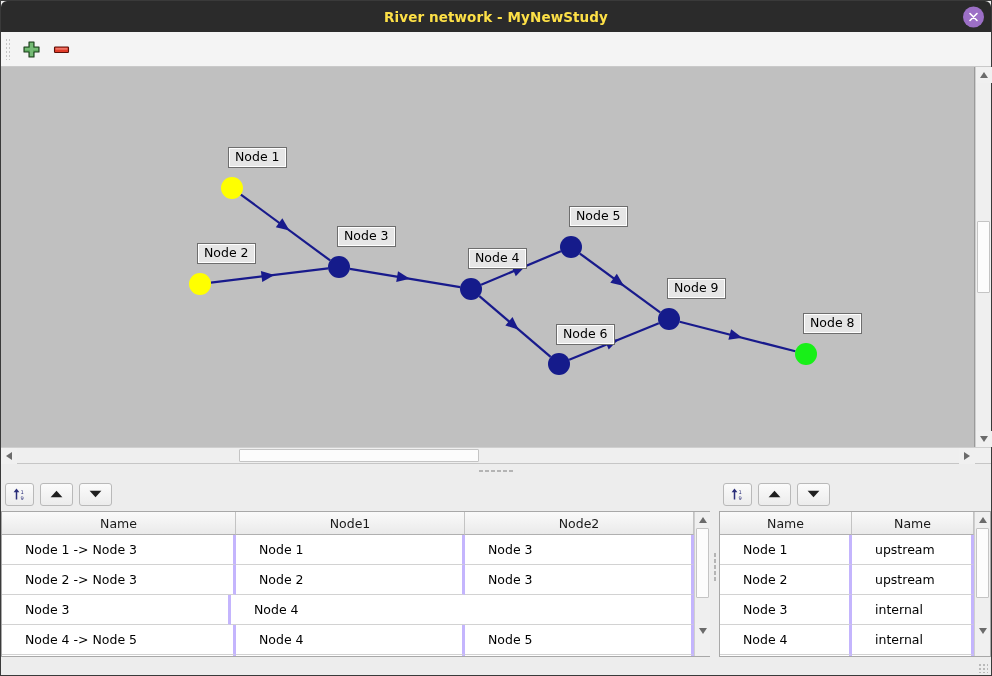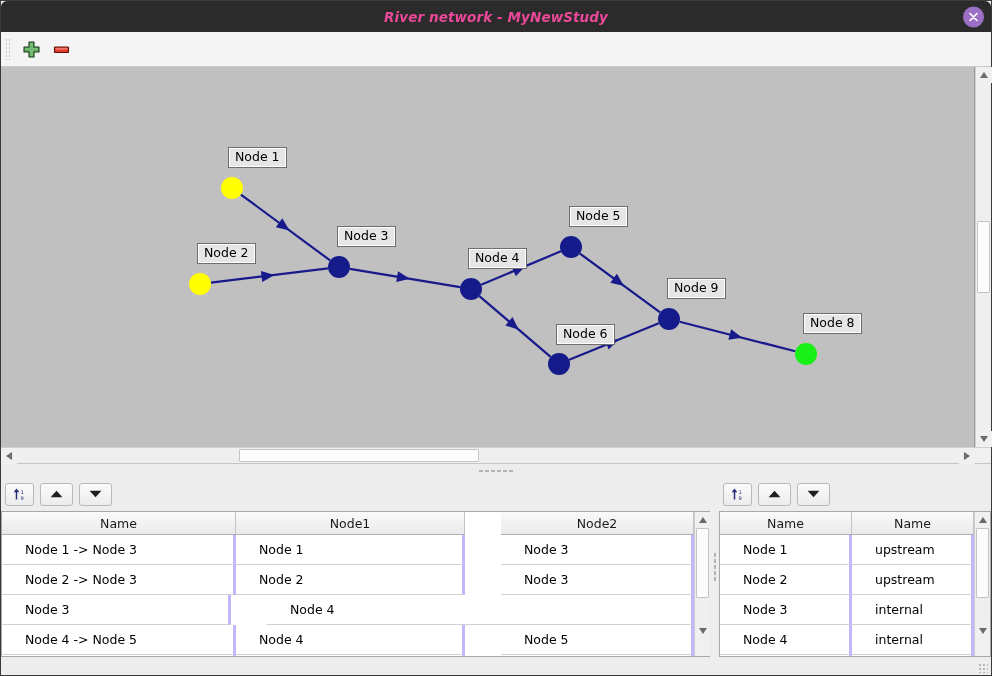--- a/index.html
+++ b/index.html
@@ -14,27 +14,26 @@
     background: #ededed;
     border: 1px solid #3a3a3a;
     display: flex; flex-direction: column;
     position: relative;
   }
 
   
   #titlebar {
     height: 31px; min-height: 31px;
     background: #2b2b2b;
-    color: #ec4899;
+    color: #fde047;
     display: flex; align-items: center; justify-content: center;
     position: relative;
     font-size: 13.5px;
     border-top-left-radius: 6px;
     border-top-right-radius: 6px;
-    font-style: italic;
   }
   #title-text { font-weight: bold; letter-spacing: .1px; }
   #close-button {
     position: absolute; right: 7px; top: 50%;
     transform: translateY(-50%);
     width: 21px; height: 21px; border-radius: 50%;
     background: #9c6fc6;
     display: flex; align-items: center; justify-content: center;
     cursor: pointer;
   }
@@ -206,21 +205,21 @@
     padding-left: 23px;
     font-size: 12.5px; color: #000;
     overflow: hidden; white-space: nowrap;
     background: #fff;
   }
   .grow.empty .gc { height: 30px; }
 
   
   .lw0 { width: 234px; flex: none; }
   .lw1 { width: 229px; flex: none; }
-  .lw2 { flex: 1; min-width: 0; margin-left: 36px; }
+  .lw2 { flex: 1; min-width: 0; }
   
   .rw0 { width: 132px; flex: none; }
   .rw1 { flex: 1; min-width: 0; }
 
   #footer { height: 18px; min-height: 18px; background: #ededed; position: relative; }
   #resize-grip {
     position: absolute; right: 3px; bottom: 2px;
     width: 10px; height: 10px;
     background-image: radial-gradient(#b9b9b9 40%, transparent 41%);
     background-size: 4px 4px;

